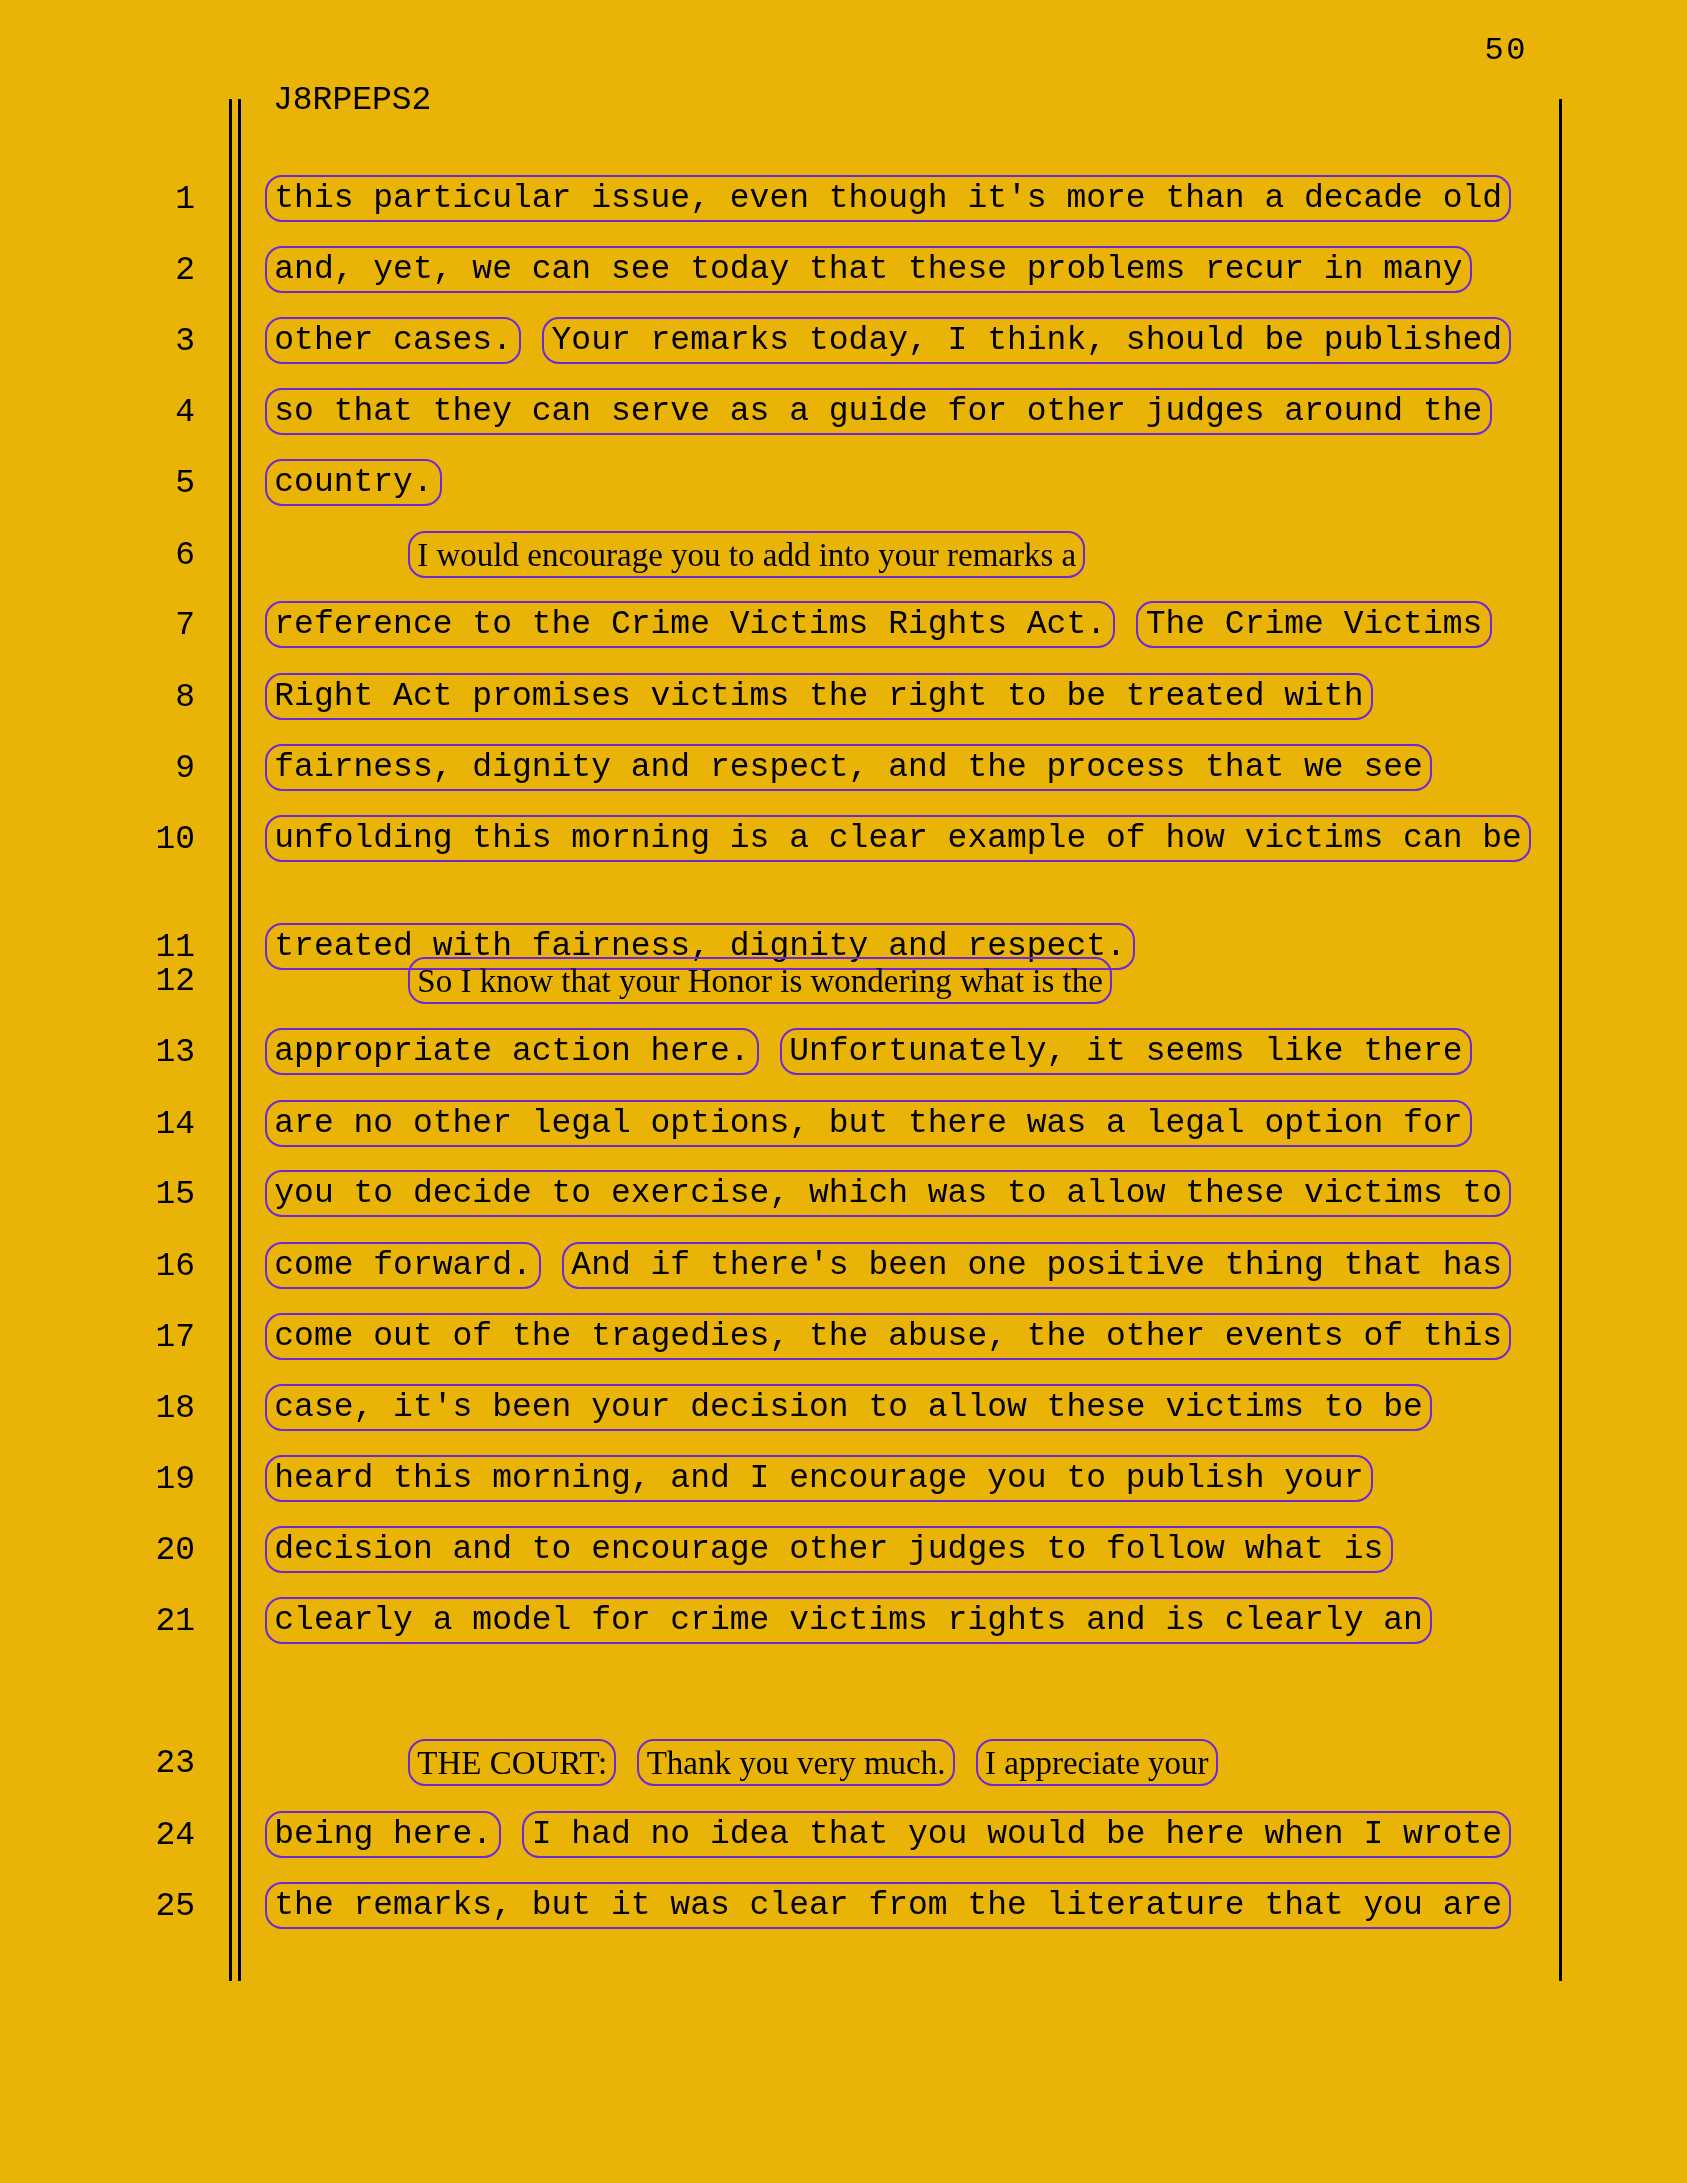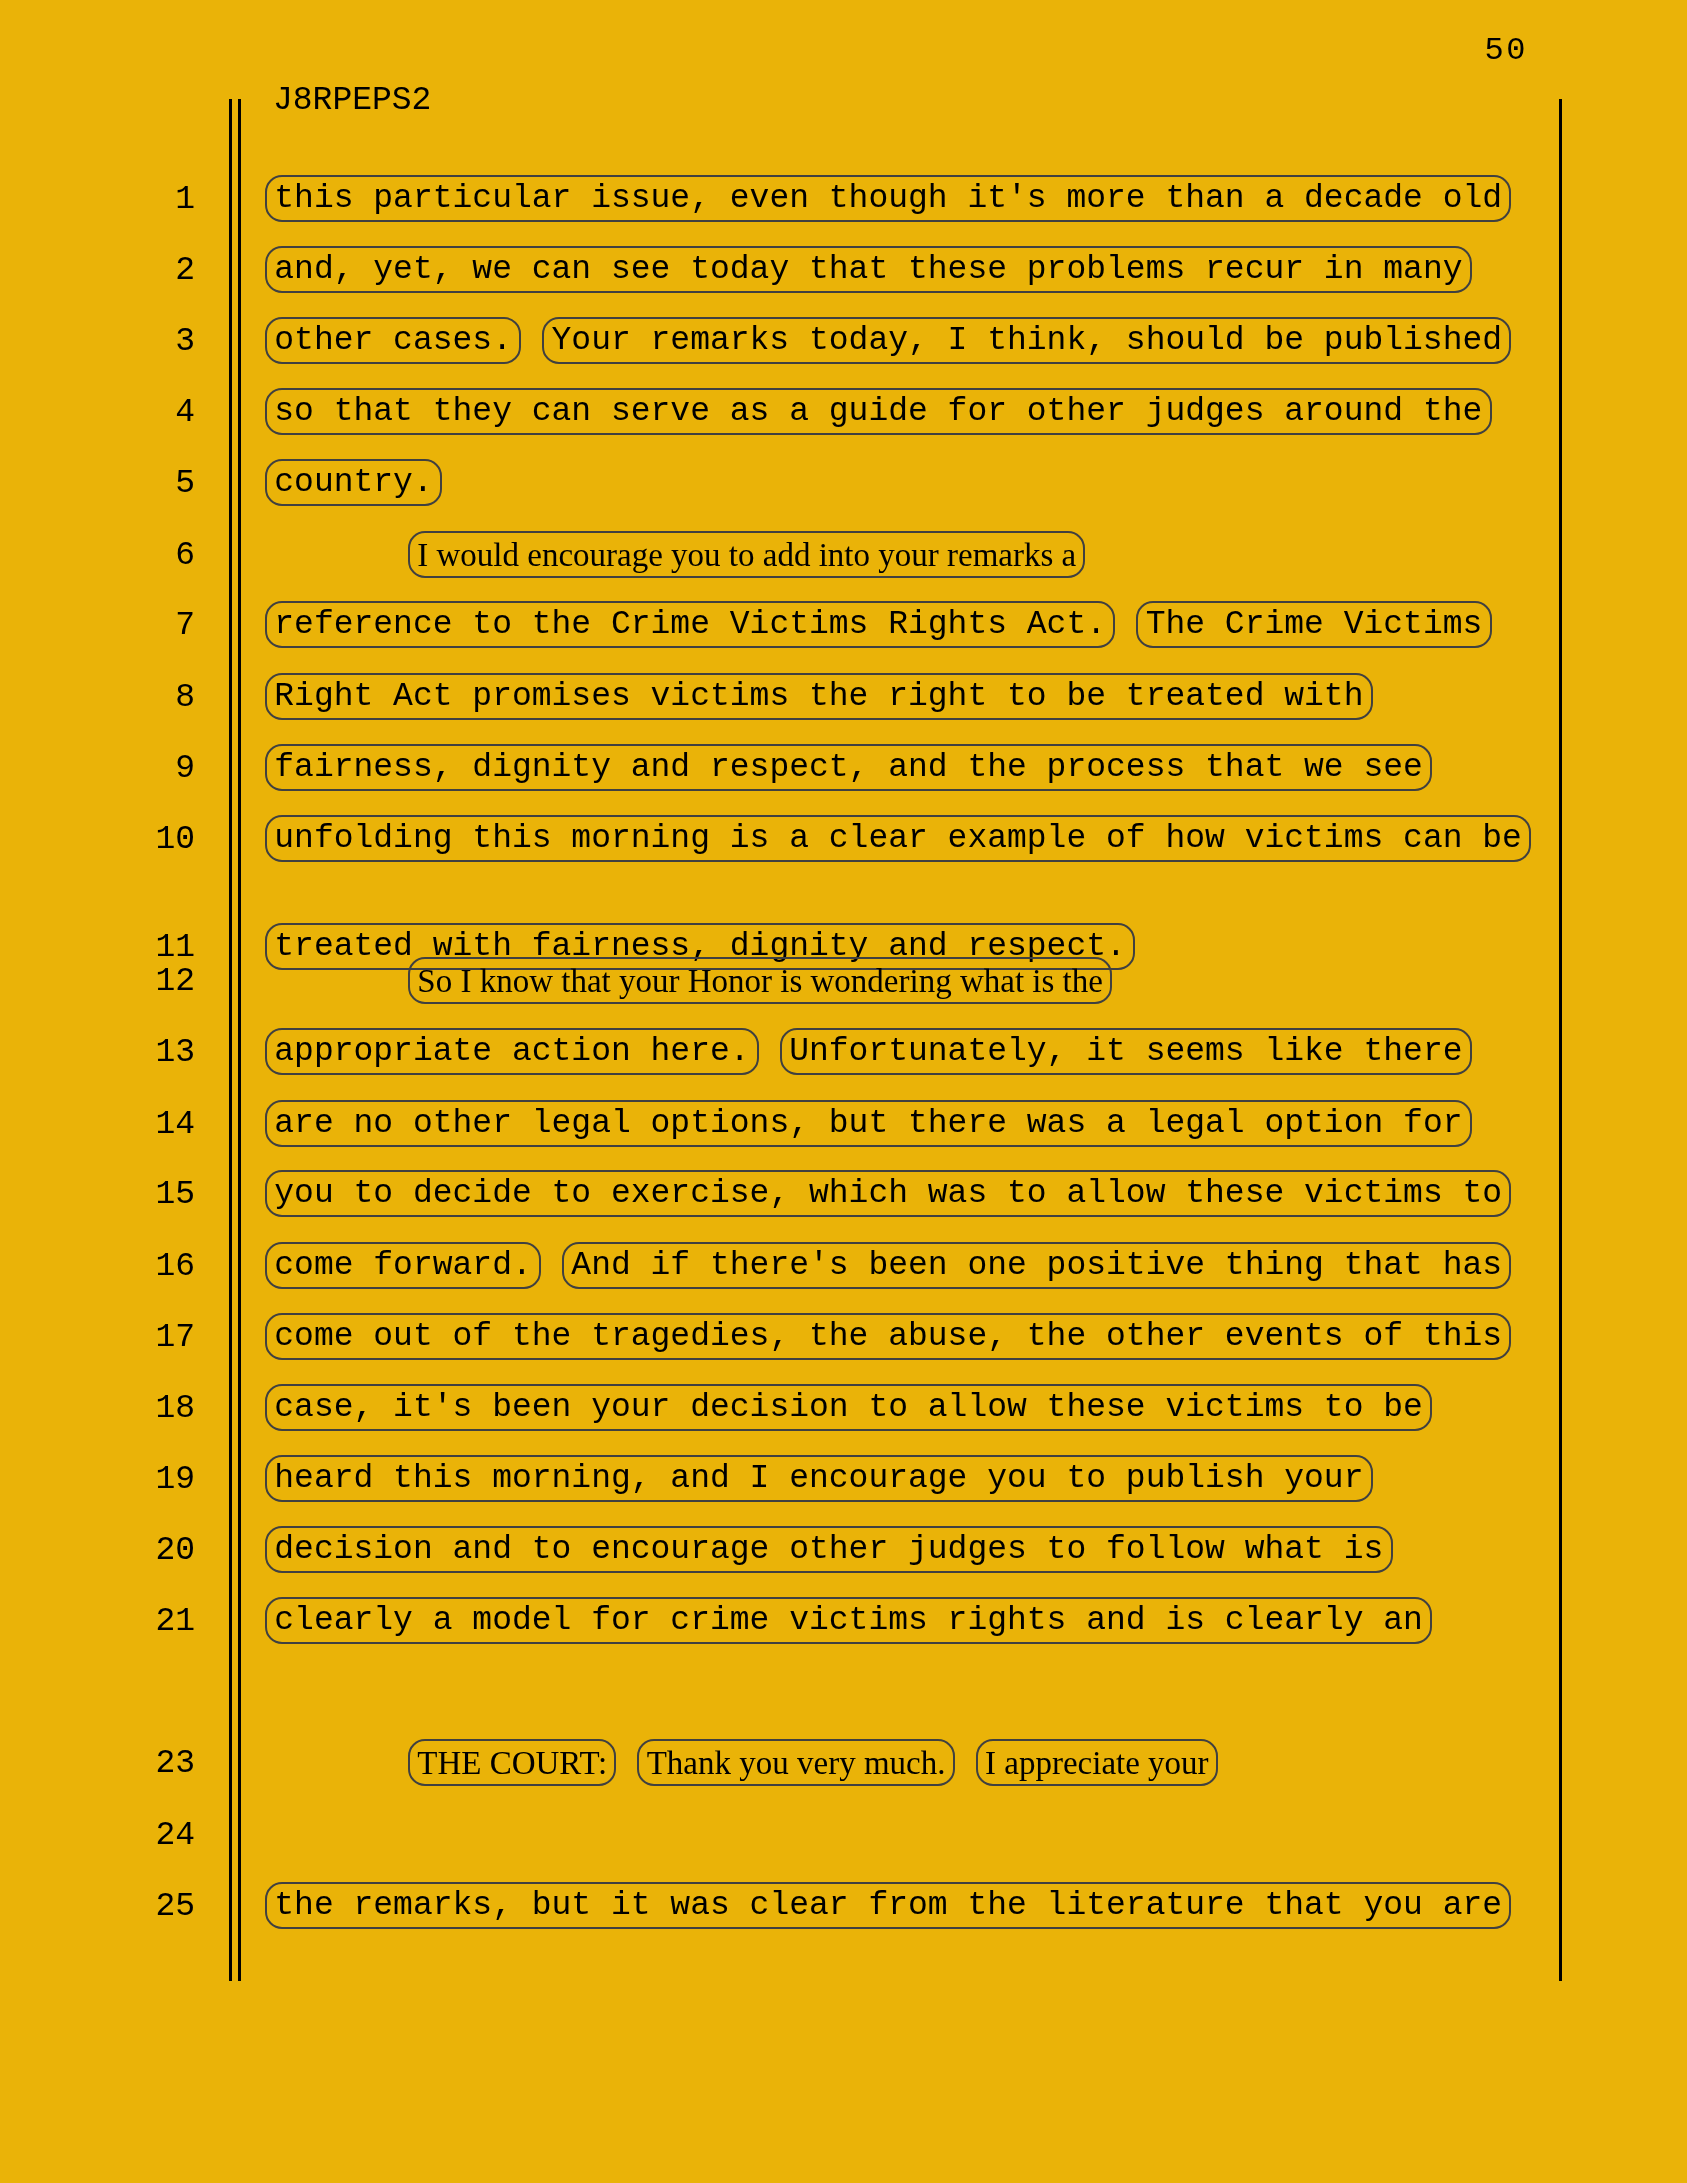--- a/index.html
+++ b/index.html
@@ -66,21 +66,21 @@
   }
   .line-text {
     position: absolute;
     left: 265px;
     top: 0;
     white-space: nowrap;
   }
   .line-text.indent { left: 408px; font-family: Liberation Serif, serif; }
   .seg-box {
     display: inline-block;
-    border: 2px solid #404040;
+    border: 2px solid #6d28d9;
     border-radius: 17px;
     padding: 0.7px 7.3px;
     font-size: 33px;
     line-height: 42px;
     margin-right: 21px;
     vertical-align: top;
   }
   .footer {
     position: absolute;
     left: 268px;
@@ -186,20 +186,21 @@
       <div class="line-row" style="top: 1597px;">
         <div class="line-no">21</div>
         <div class="line-text"><span class="seg-box">clearly a model for crime victims rights and is clearly an</span></div>
       </div>
       <div class="line-row" style="top: 1739px;">
         <div class="line-no">23</div>
         <div class="line-text indent"><span class="seg-box">THE COURT:</span><span class="seg-box">Thank you very much.</span><span class="seg-box">I appreciate your</span></div>
       </div>
       <div class="line-row" style="top: 1811px;">
         <div class="line-no">24</div>
+        <div class="line-text"><span class="seg-box">being here.</span><span class="seg-box">I had no idea that you would be here when I wrote</span></div>
       </div>
       <div class="line-row" style="top: 1882px;">
         <div class="line-no">25</div>
         <div class="line-text"><span class="seg-box">the remarks, but it was clear from the literature that you are</span></div>
       </div>
     </div>
 
 </div>
 
 

